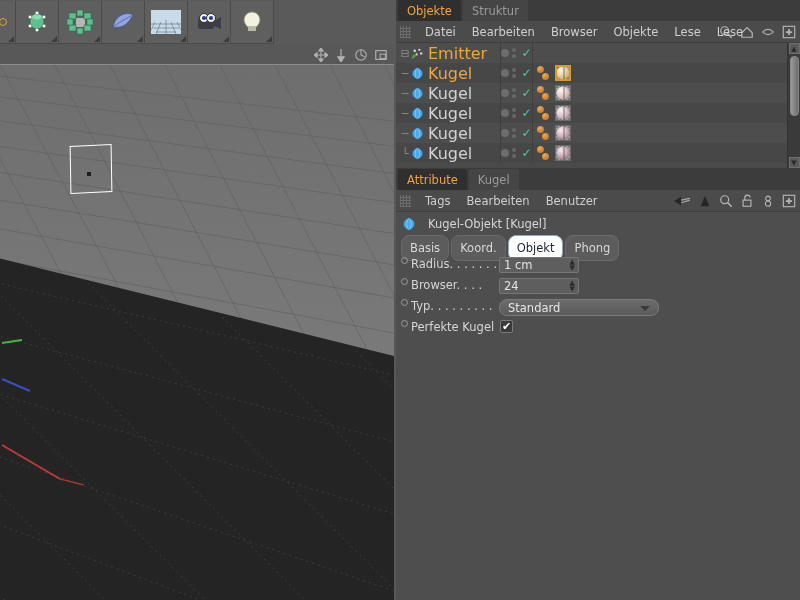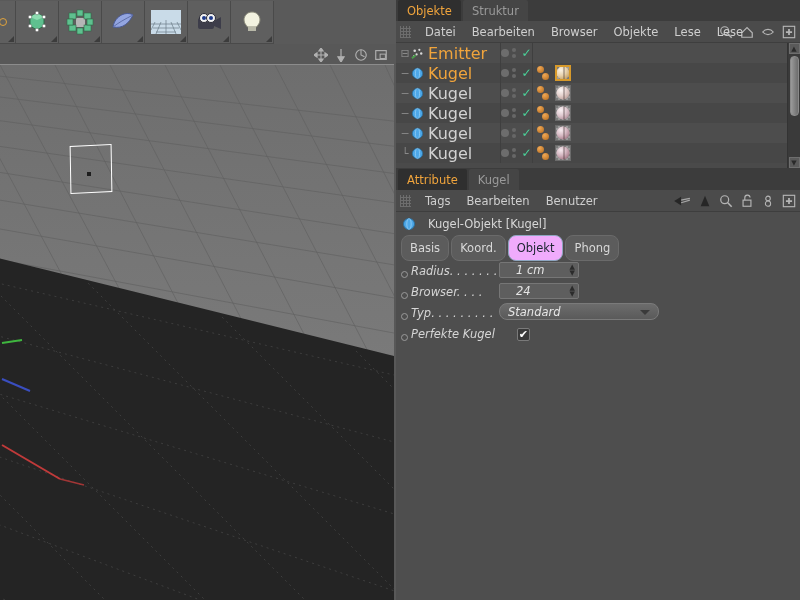--- a/index.html
+++ b/index.html
@@ -230,49 +230,48 @@
     height: 22px; display: flex; align-items: stretch;
     padding-left: 5px; gap: 2px;
   }
   .atab {
     padding: 12px 8px; display: flex; align-items: center;
     font-size: 11.5px; color: #d8d8d8;
     background: #5c5c5c;
     border: 1px solid #6a6a6a;
     border-radius: 8px;
   }
-  .atab.active { background: #f0abfc; color: #1b2530; border-color: #8ea6c0; }
+  .atab.active { background: #ffffff; color: #1b2530; border-color: #8ea6c0; }
 
   .section-head {
     height: 18px; background: #3e3e3e;
     display: flex; align-items: center; padding-left: 6px;
     font-size: 11.5px; font-weight: bold; color: #e2e2e2;
     margin-top: 3px;
   }
 
   .prop-row {
-    height: 21px; display: flex; align-items: flex-end;
+    height: 21px; display: flex; align-items: flex-start;
     padding-left: 5px;
-    font-style: italic;
   }
   .prop-bullet {
     width: 7px; height: 7px; border: 1px solid #9a9a9a;
     border-radius: 50%; margin-right: 3px; flex: 0 0 auto;
   }
   .prop-label {
     font-size: 11.5px; color: #d6d6d6;
     width: 88px; white-space: nowrap; overflow: hidden;
   }
   .spinner {
     width: 80px; height: 16px;
     background: #5e5e5e;
     border: 1px solid #767676;
     border-radius: 2px;
     display: flex; align-items: center;
-    padding-left: 16px;
+    padding-left: 4px;
     font-size: 11.5px; color: #e4e4e4;
     position: relative;
   }
   .spin-arrows {
     position: absolute; right: 3px; top: 1px;
     display: flex; flex-direction: column;
     line-height: 6px; font-size: 7px; color: #2b2b2b;
   }
   .combo {
     width: 160px; height: 17px;
@@ -772,17 +771,17 @@
       <span class="prop-bullet"></span>
       <span class="prop-label"><span>Typ</span><span>. . . . . . . . .</span></span>
       <span class="combo">
         <span>Standard</span>
         <span class="combo-arrow"></span>
       </span>
     </div>
 
     <div class="prop-row">
       <span class="prop-bullet"></span>
-      <span class="prop-label" style="width:auto;margin-right:22px">Perfekte Kugel</span>
+      <span class="prop-label" style="width:auto;margin-right:6px">Perfekte Kugel</span>
       <span class="checkbox">✔</span>
     </div>
   </div>
 </div>
 
 </body></html>

